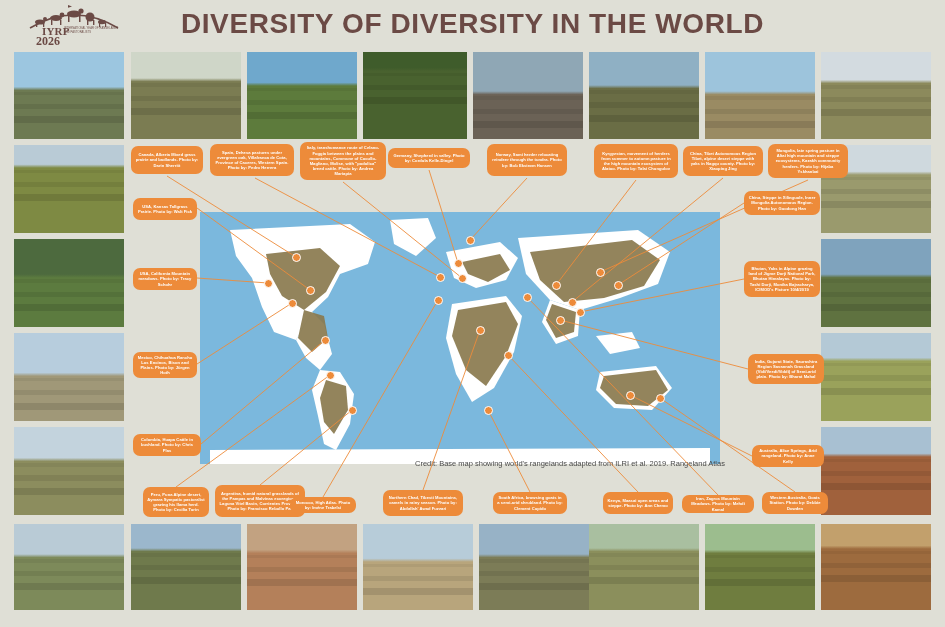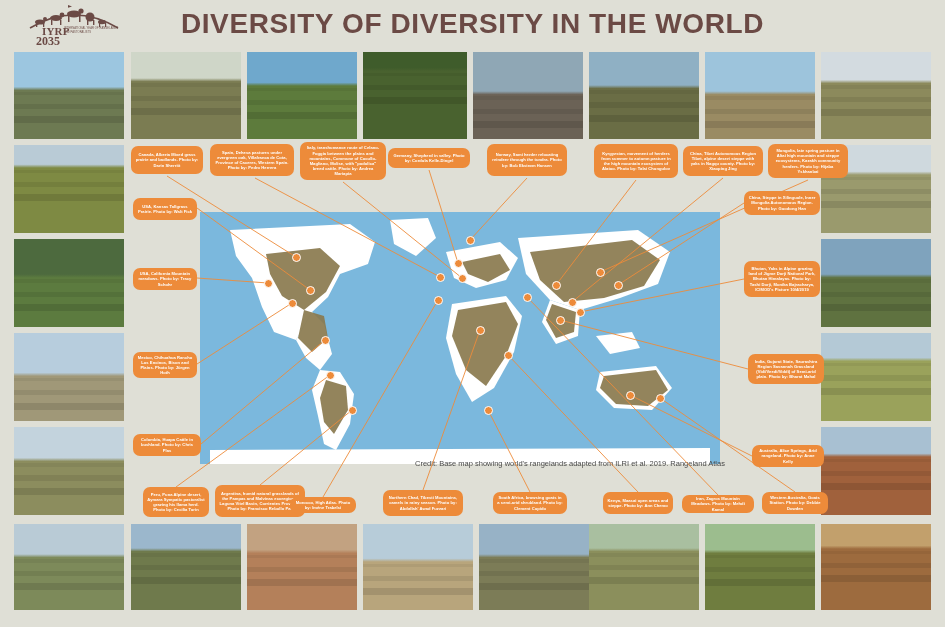--- a/index.html
+++ b/index.html
@@ -125,21 +125,21 @@
           <ellipse cx="66" cy="15" rx="4.5" ry="4.5"></ellipse>
             <rect x="63" y="18" width="1.4" height="5"></rect>
             <rect x="69" y="18" width="1.4" height="5"></rect>
           <ellipse cx="78" cy="20" rx="4" ry="2.2"></ellipse>
             <rect x="75" y="21" width="1.2" height="4"></rect>
             <rect x="81" y="21" width="1.2" height="4"></rect>
           <path d="M44 3 l4 1.4 l-4 1.4 z"></path>
         </g>
       </svg>
       <div id="logo-iyrp">IYRP</div>
-      <div id="logo-year">2035</div>
+      <div id="logo-year">2026</div>
       <div id="logo-sub">INTERNATIONAL YEAR OF RANGELANDS AND PASTORALISTS</div>
     </div>
     <div id="poster-title">DIVERSITY OF DIVERSITY IN THE WORLD</div>
   </div>
 
   <div id="photos">
       <div class="photo" style="left: 14px; top: 52px; width: 110px; height: 87px; background: linear-gradient(rgb(156, 198, 224) 0%, rgb(156, 198, 224) 40%, rgb(109, 122, 82) 44%, rgb(109, 122, 82) 100%);">
         <div class="band" style="top: 46%; height: 4%; background: rgba(0, 0, 0, 0.05);"></div>
         <div class="band" style="top: 60%; height: 6%; background: rgba(0, 0, 0, 0.08);"></div>
         <div class="band" style="top: 74%; height: 8%; background: rgba(0, 0, 0, 0.11);"></div>

